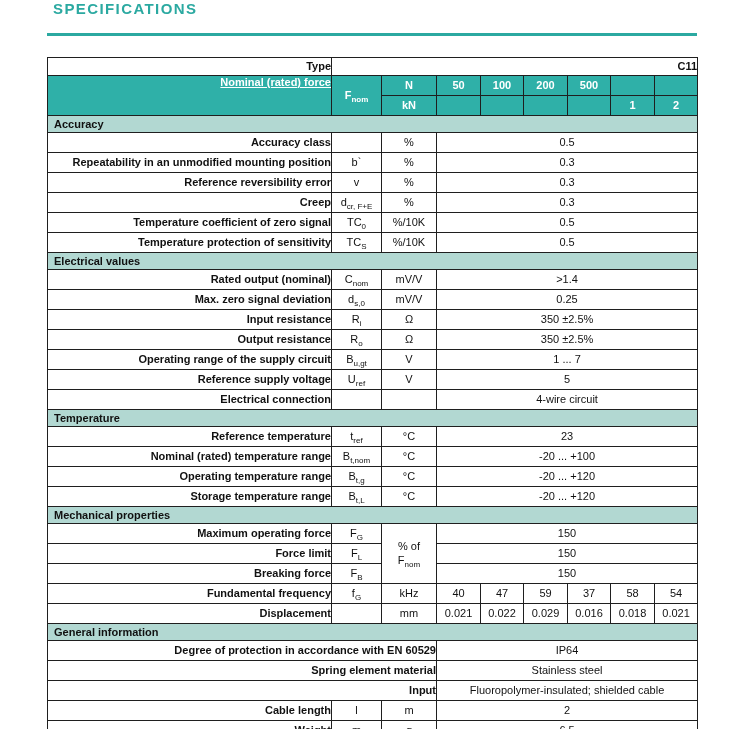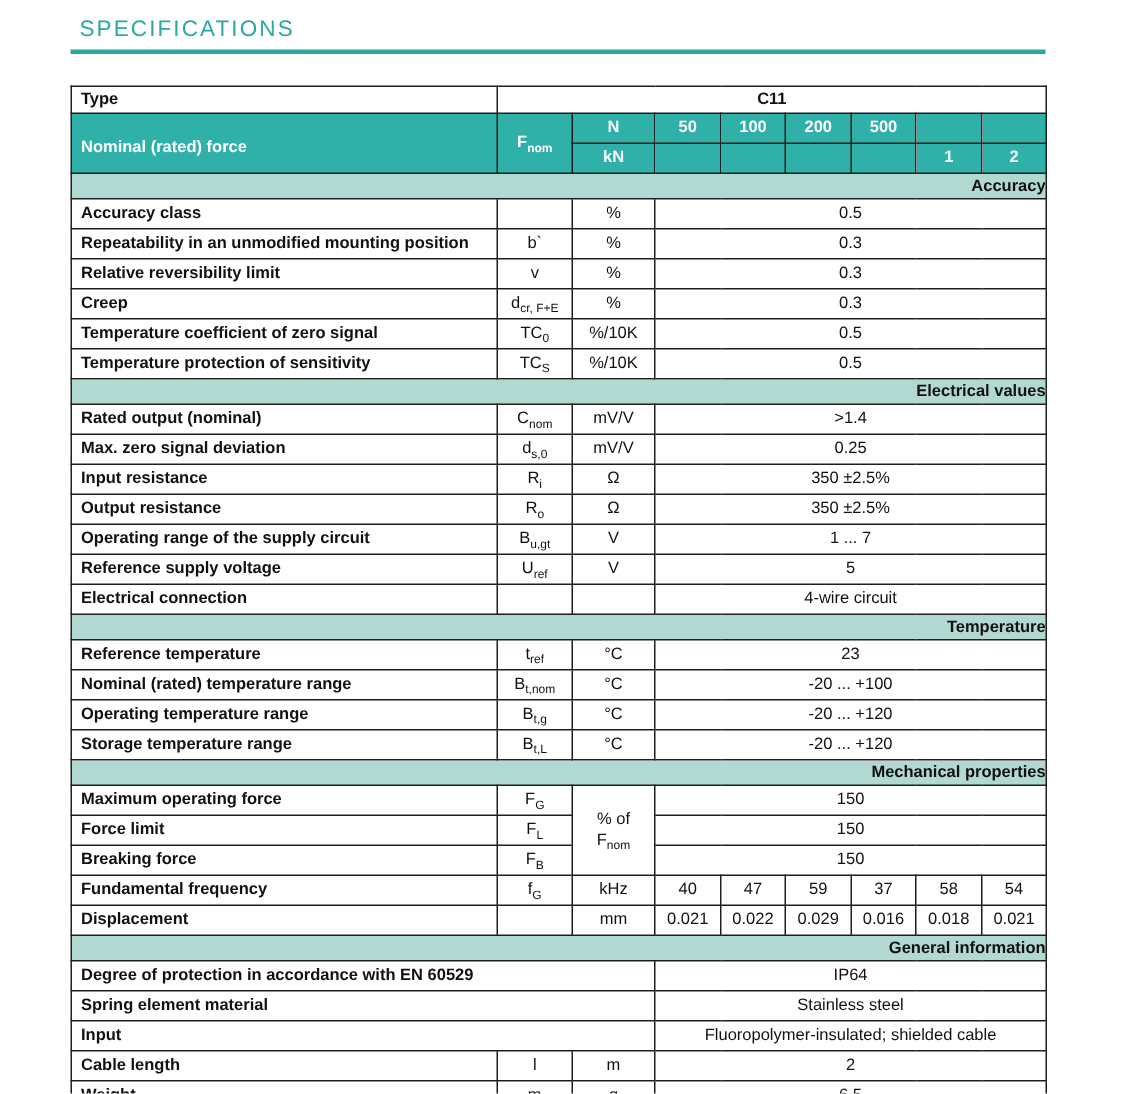--- a/index.html
+++ b/index.html
@@ -7,47 +7,47 @@
     --light:#b2d8d2;
     --title:#2ba9a1;
     --border:#1f1f1f;
   }
   html,body{margin:0;padding:0;background:#fff;}
   body{
     width:750px;height:729px;position:relative;
     font-family:"Liberation Sans", sans-serif;color:#111;
   }
   .page-title{
-    position:absolute;left:53px;top:11px;margin:0;
-    font-size:15px;font-weight:normal;letter-spacing:1.4px;
+    position:absolute;left:53px;top:0;margin:0;
+    font-size:15px;font-weight:bold;letter-spacing:1.4px;
     color:var(--title);
   }
   .title-rule{
     position:absolute;left:47px;top:33px;width:650px;height:2.5px;
     background:var(--title);
   }
   table.spec{
     position:absolute;left:47px;top:57px;width:650px;
     border-collapse:collapse;table-layout:fixed;
   }
   td{
     border:1px solid var(--border);
     font-size:11px;line-height:1.15;height:19px;
     padding:0;vertical-align:middle;overflow:hidden;
     white-space:nowrap;
   }
-  td.lbl{text-align:left;padding-left:6px;font-weight:bold;}
+  td.lbl{text-align:right;padding-left:6px;font-weight:bold;}
   td.sym,td.unit,td.val{text-align:center;font-weight:normal;}
   tr.type-row td{height:17px;}
-  td.c11{font-weight:bold;text-align:center;}
+  td.c11{font-weight:bold;text-align:right;}
   td.teal{background:var(--teal);color:#fff;font-weight:bold;}
-  td.lbl-top{vertical-align:top;padding-top:16px;}
+  td.lbl-top{vertical-align:top;padding-top:0;text-decoration:underline;}
   tr.section-row td{
     background:var(--light);font-weight:bold;height:16px;
-    text-align:right;padding-left:6px;
+    text-align:left;padding-left:6px;
   }
   td.merged{line-height:1.25;margin-top:35px;}
   sub{font-size:8px;line-height:0;}
 </style>
 </head>
 <body>
 
 <h1 class="page-title">SPECIFICATIONS</h1>
 <div class="title-rule"></div>
 
@@ -97,21 +97,21 @@
         <td class="unit">%</td>
         <td class="val" colspan="6">0.5</td>
       </tr>
       <tr class="data-row">
         <td class="lbl">Repeatability in an unmodified mounting position</td>
         <td class="sym">b`</td>
         <td class="unit">%</td>
         <td class="val" colspan="6">0.3</td>
       </tr>
       <tr class="data-row">
-        <td class="lbl">Relative reversibility limit</td>
+        <td class="lbl">Reference reversibility error</td>
         <td class="sym">v</td>
         <td class="unit">%</td>
         <td class="val" colspan="6">0.3</td>
       </tr>
       <tr class="data-row">
         <td class="lbl">Creep</td>
         <td class="sym">d<sub>cr, F+E</sub></td>
         <td class="unit">%</td>
         <td class="val" colspan="6">0.3</td>
       </tr>

